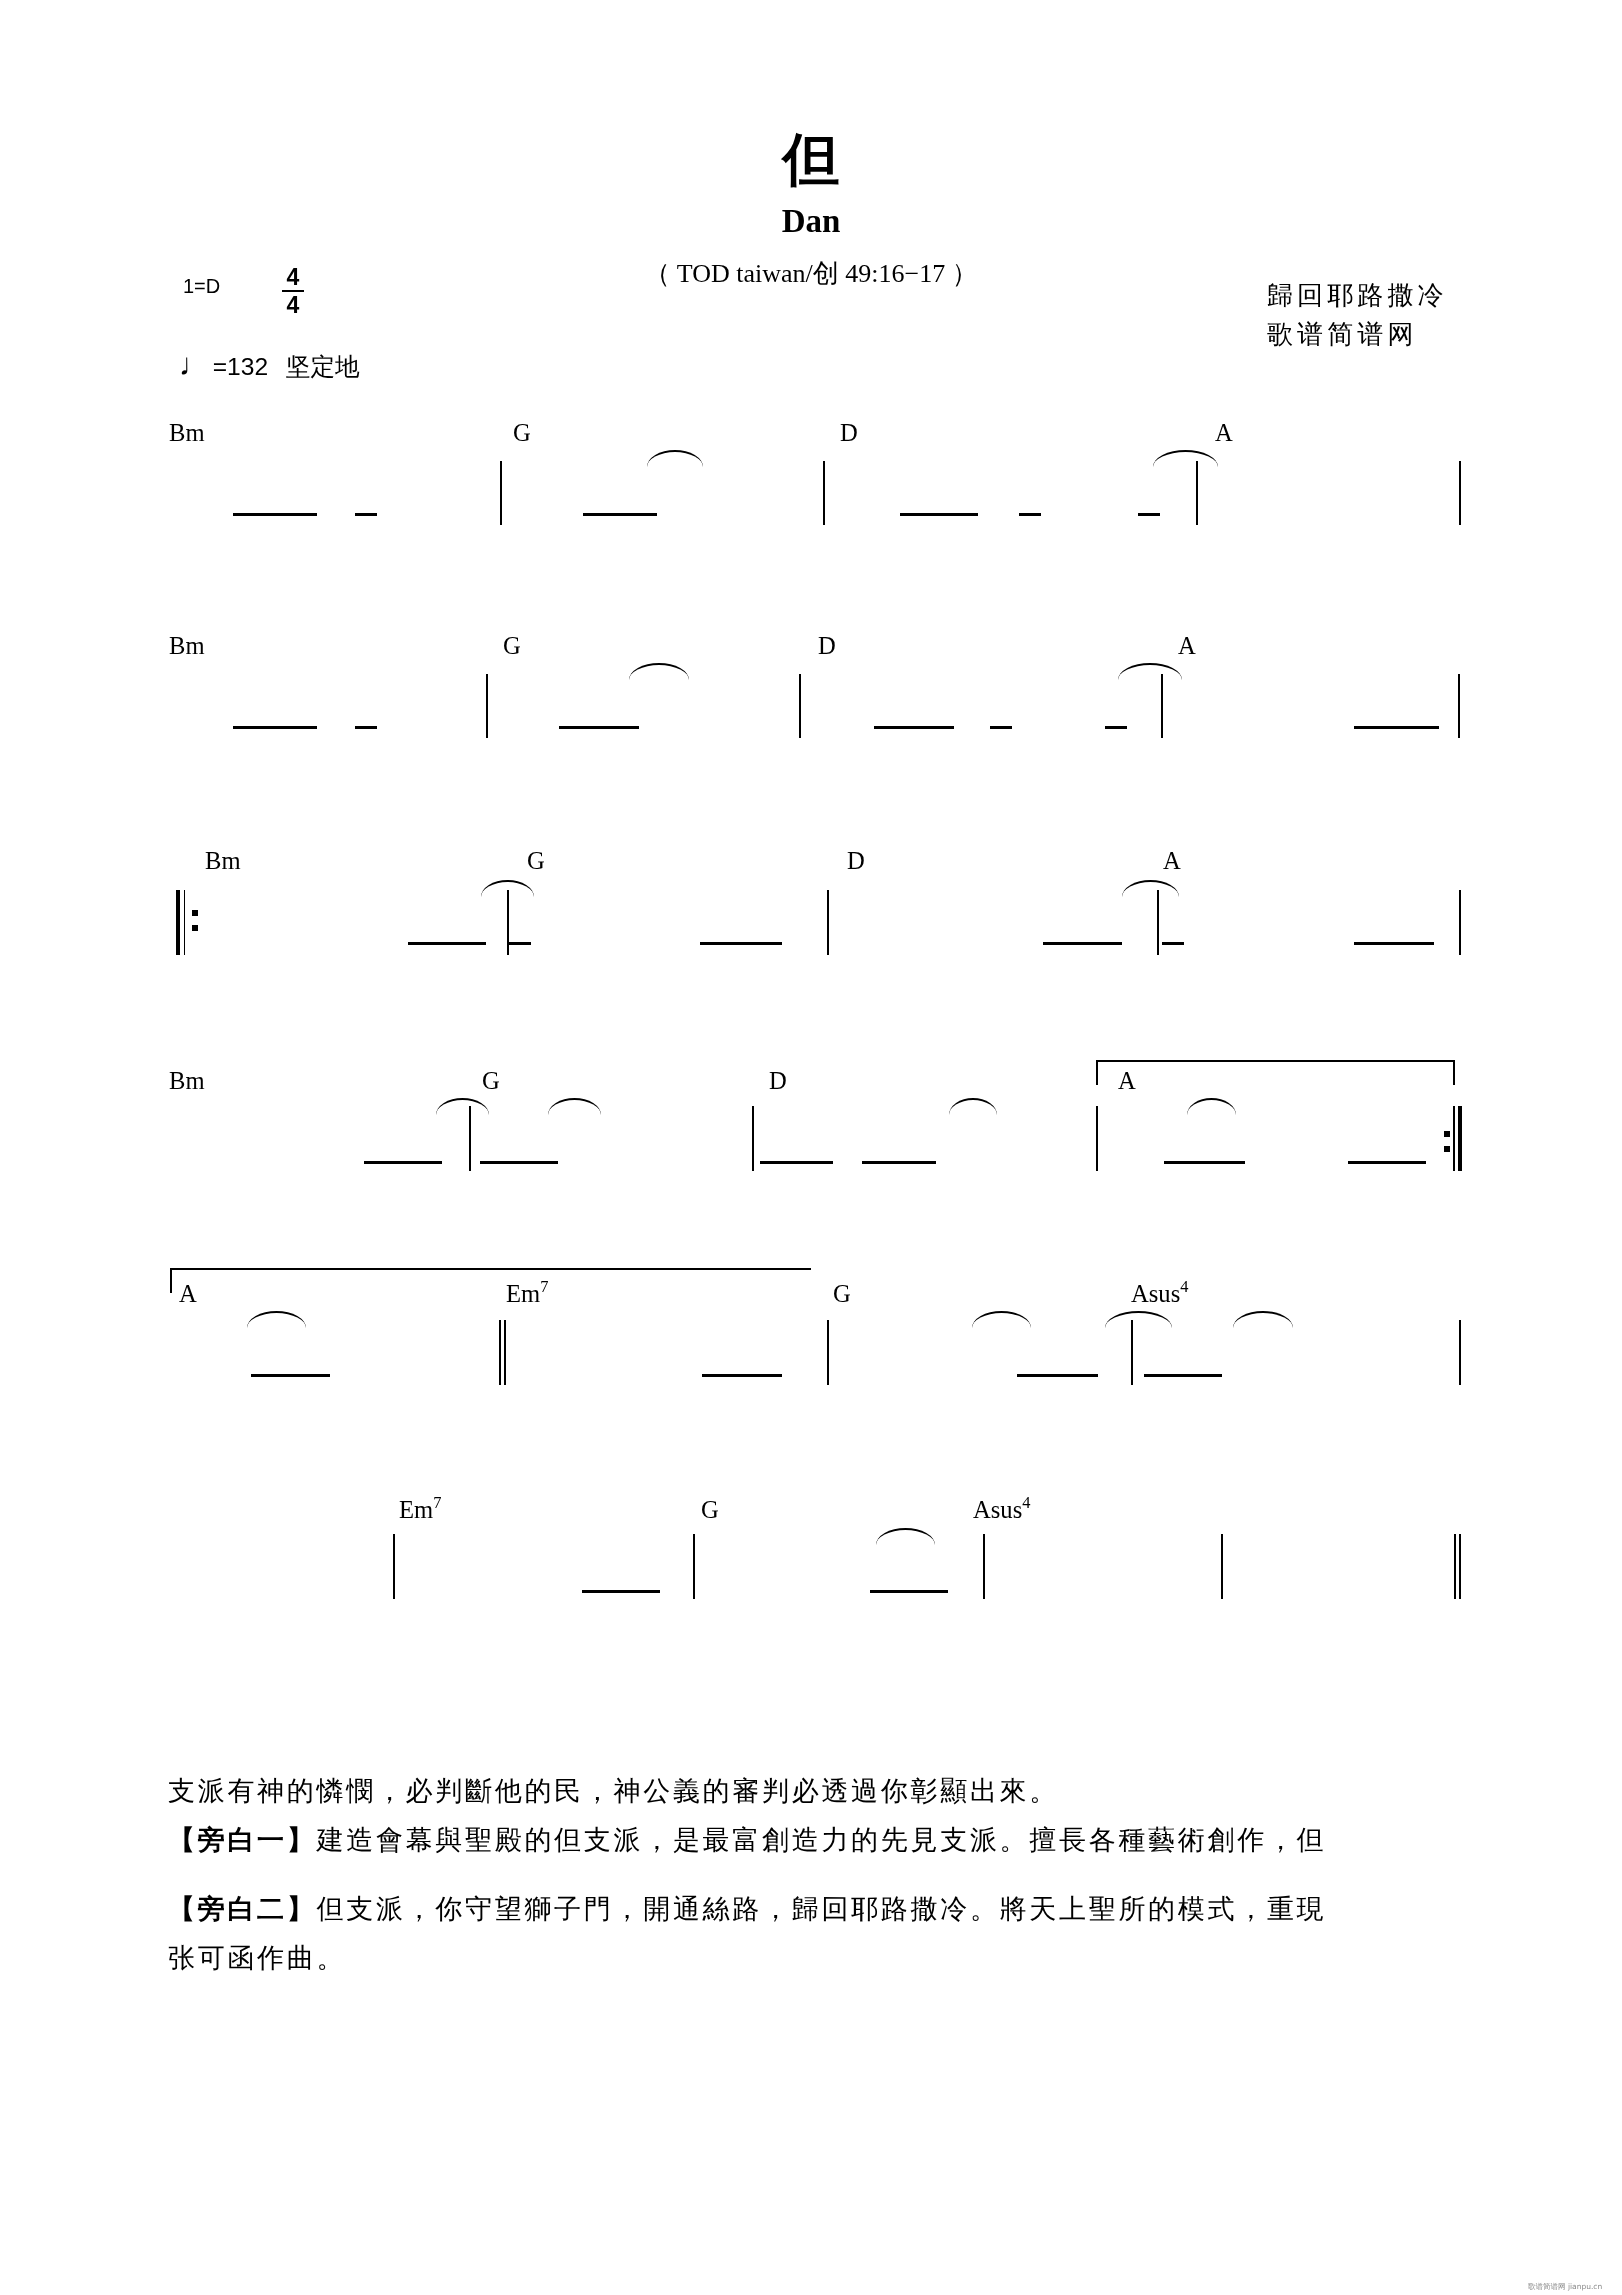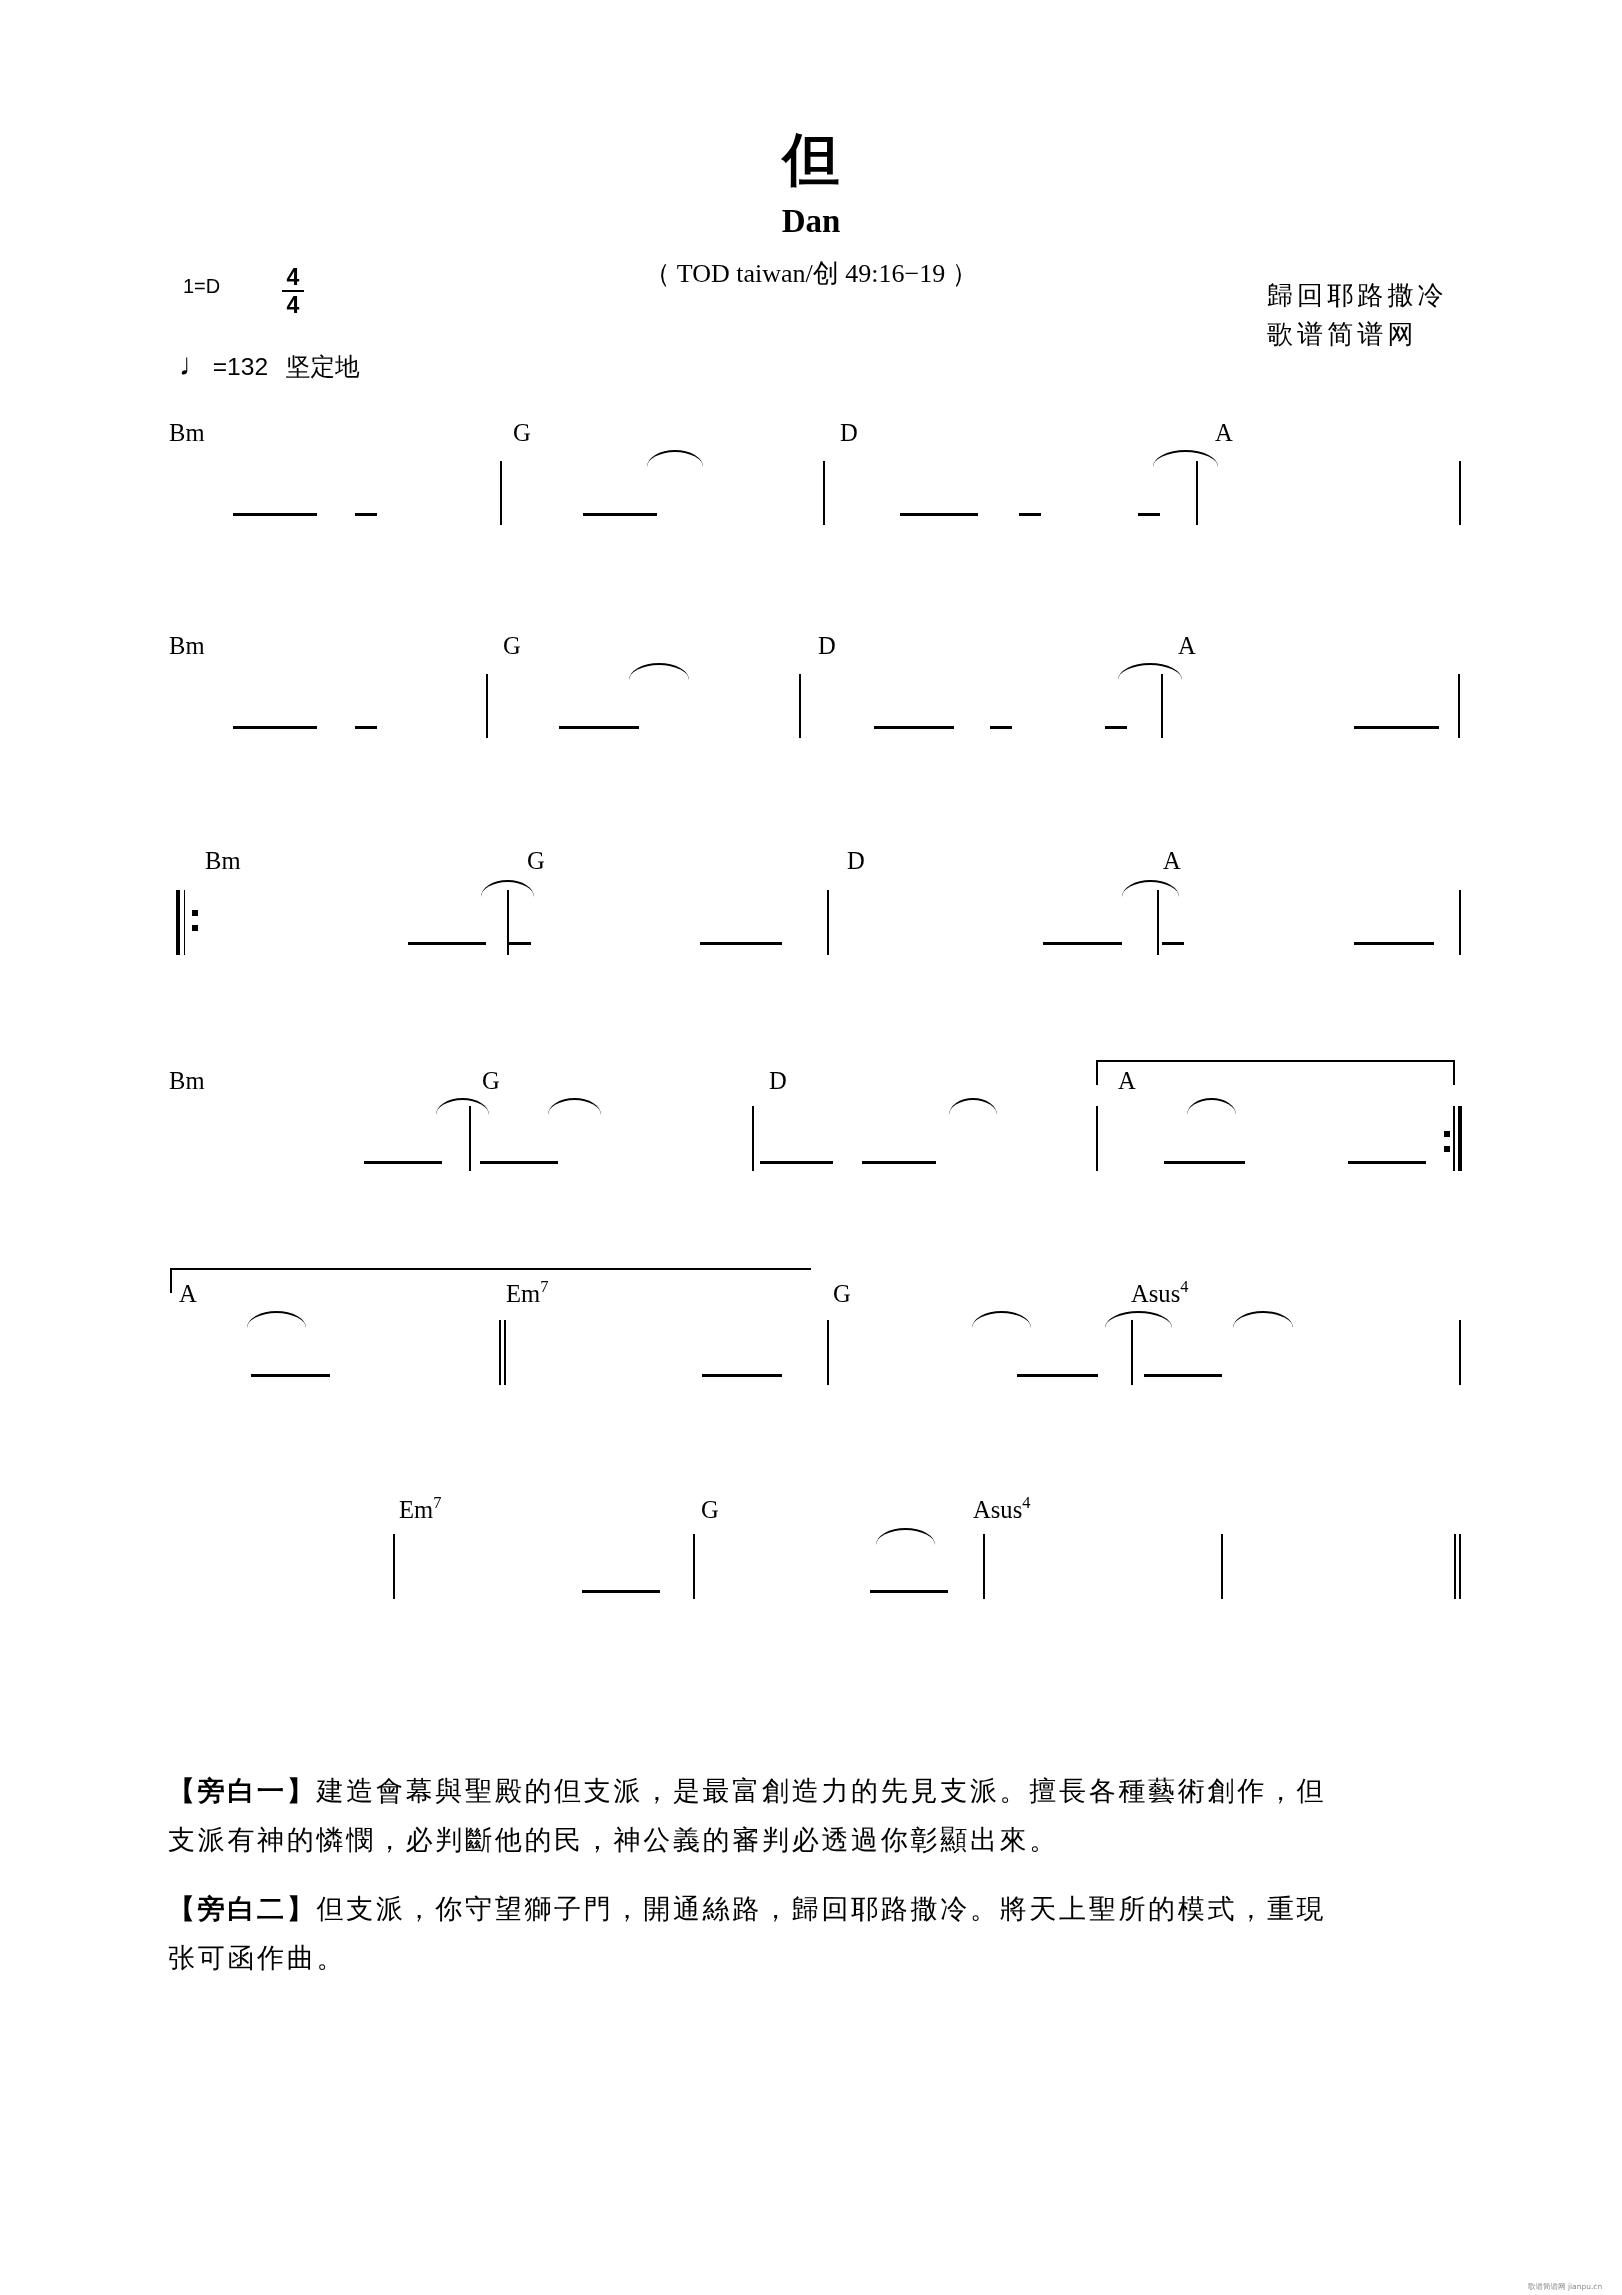--- a/index.html
+++ b/index.html
@@ -29,21 +29,21 @@
   .narr { left:168px; width:1296px; font-family:"DejaVu Serif", serif; font-size:27px; line-height:49px; letter-spacing:2.7px; }
   .narr .tag { font-weight:bold; }
   .watermark { left:1528px; top:2283px; font-family:"DejaVu Sans", sans-serif; font-size:7.5px; color:#8a8a8a; line-height:1; }
   .dot { font-weight:bold; }
 </style>
 </head>
 <body>
 
 <div class="abs title">但</div>
 <div class="abs subtitle">Dan</div>
-<div class="abs source">（ TOD taiwan/创 49:16−19 ）</div>
+<div class="abs source">（ TOD taiwan/创 49:16−17 ）</div>
 <div class="abs key">1=D</div>
 <div class="abs timesig">
   <span class="num">4</span>
   <span class="bar"></span>
   <span class="num">4</span>
 </div>
 <div class="abs tempo">
   <span class="note-glyph">♩</span>
   <span>=132</span>
   <span style="margin-left:15px">坚定地</span>
@@ -361,22 +361,22 @@
     <div class="abs lyric" style="left: 696px; top: 1626px;"></div>
     <div class="abs lyric" style="left: 752px; top: 1626px;"></div>
     <div class="abs lyric" style="left: 809px; top: 1626px;"></div>
     <div class="abs lyric" style="left: 866px; top: 1626px;"></div>
     <div class="abs lyric" style="left: 922px; top: 1626px;"></div>
     <div class="abs ital" style="left: 1309px; top: 1488px;"></div>
     <div class="abs barline" style="left: 1454px; top: 1534px; width: 2px; height: 65px;"></div>
   </div>
 
 <div class="abs narr" style="top:1766px">
+  <div>支派有神的憐憫，必判斷他的民，神公義的審判必透過你彰顯出來。</div>
   <div><span class="tag">【旁白一】</span><span>建造會幕與聖殿的但支派，是最富創造力的先見支派。擅長各種藝術創作，但</span></div>
-  <div>支派有神的憐憫，必判斷他的民，神公義的審判必透過你彰顯出來。</div>
 </div>
 <div class="abs narr" style="top:1884px">
   <div><span class="tag">【旁白二】</span><span>但支派，你守望獅子門，開通絲路，歸回耶路撒冷。將天上聖所的模式，重現</span></div>
   <div>张可函作曲。</div>
 </div>
 
 <div class="abs watermark">歌谱简谱网 jianpu.cn</div>
 
 
 </body></html>

